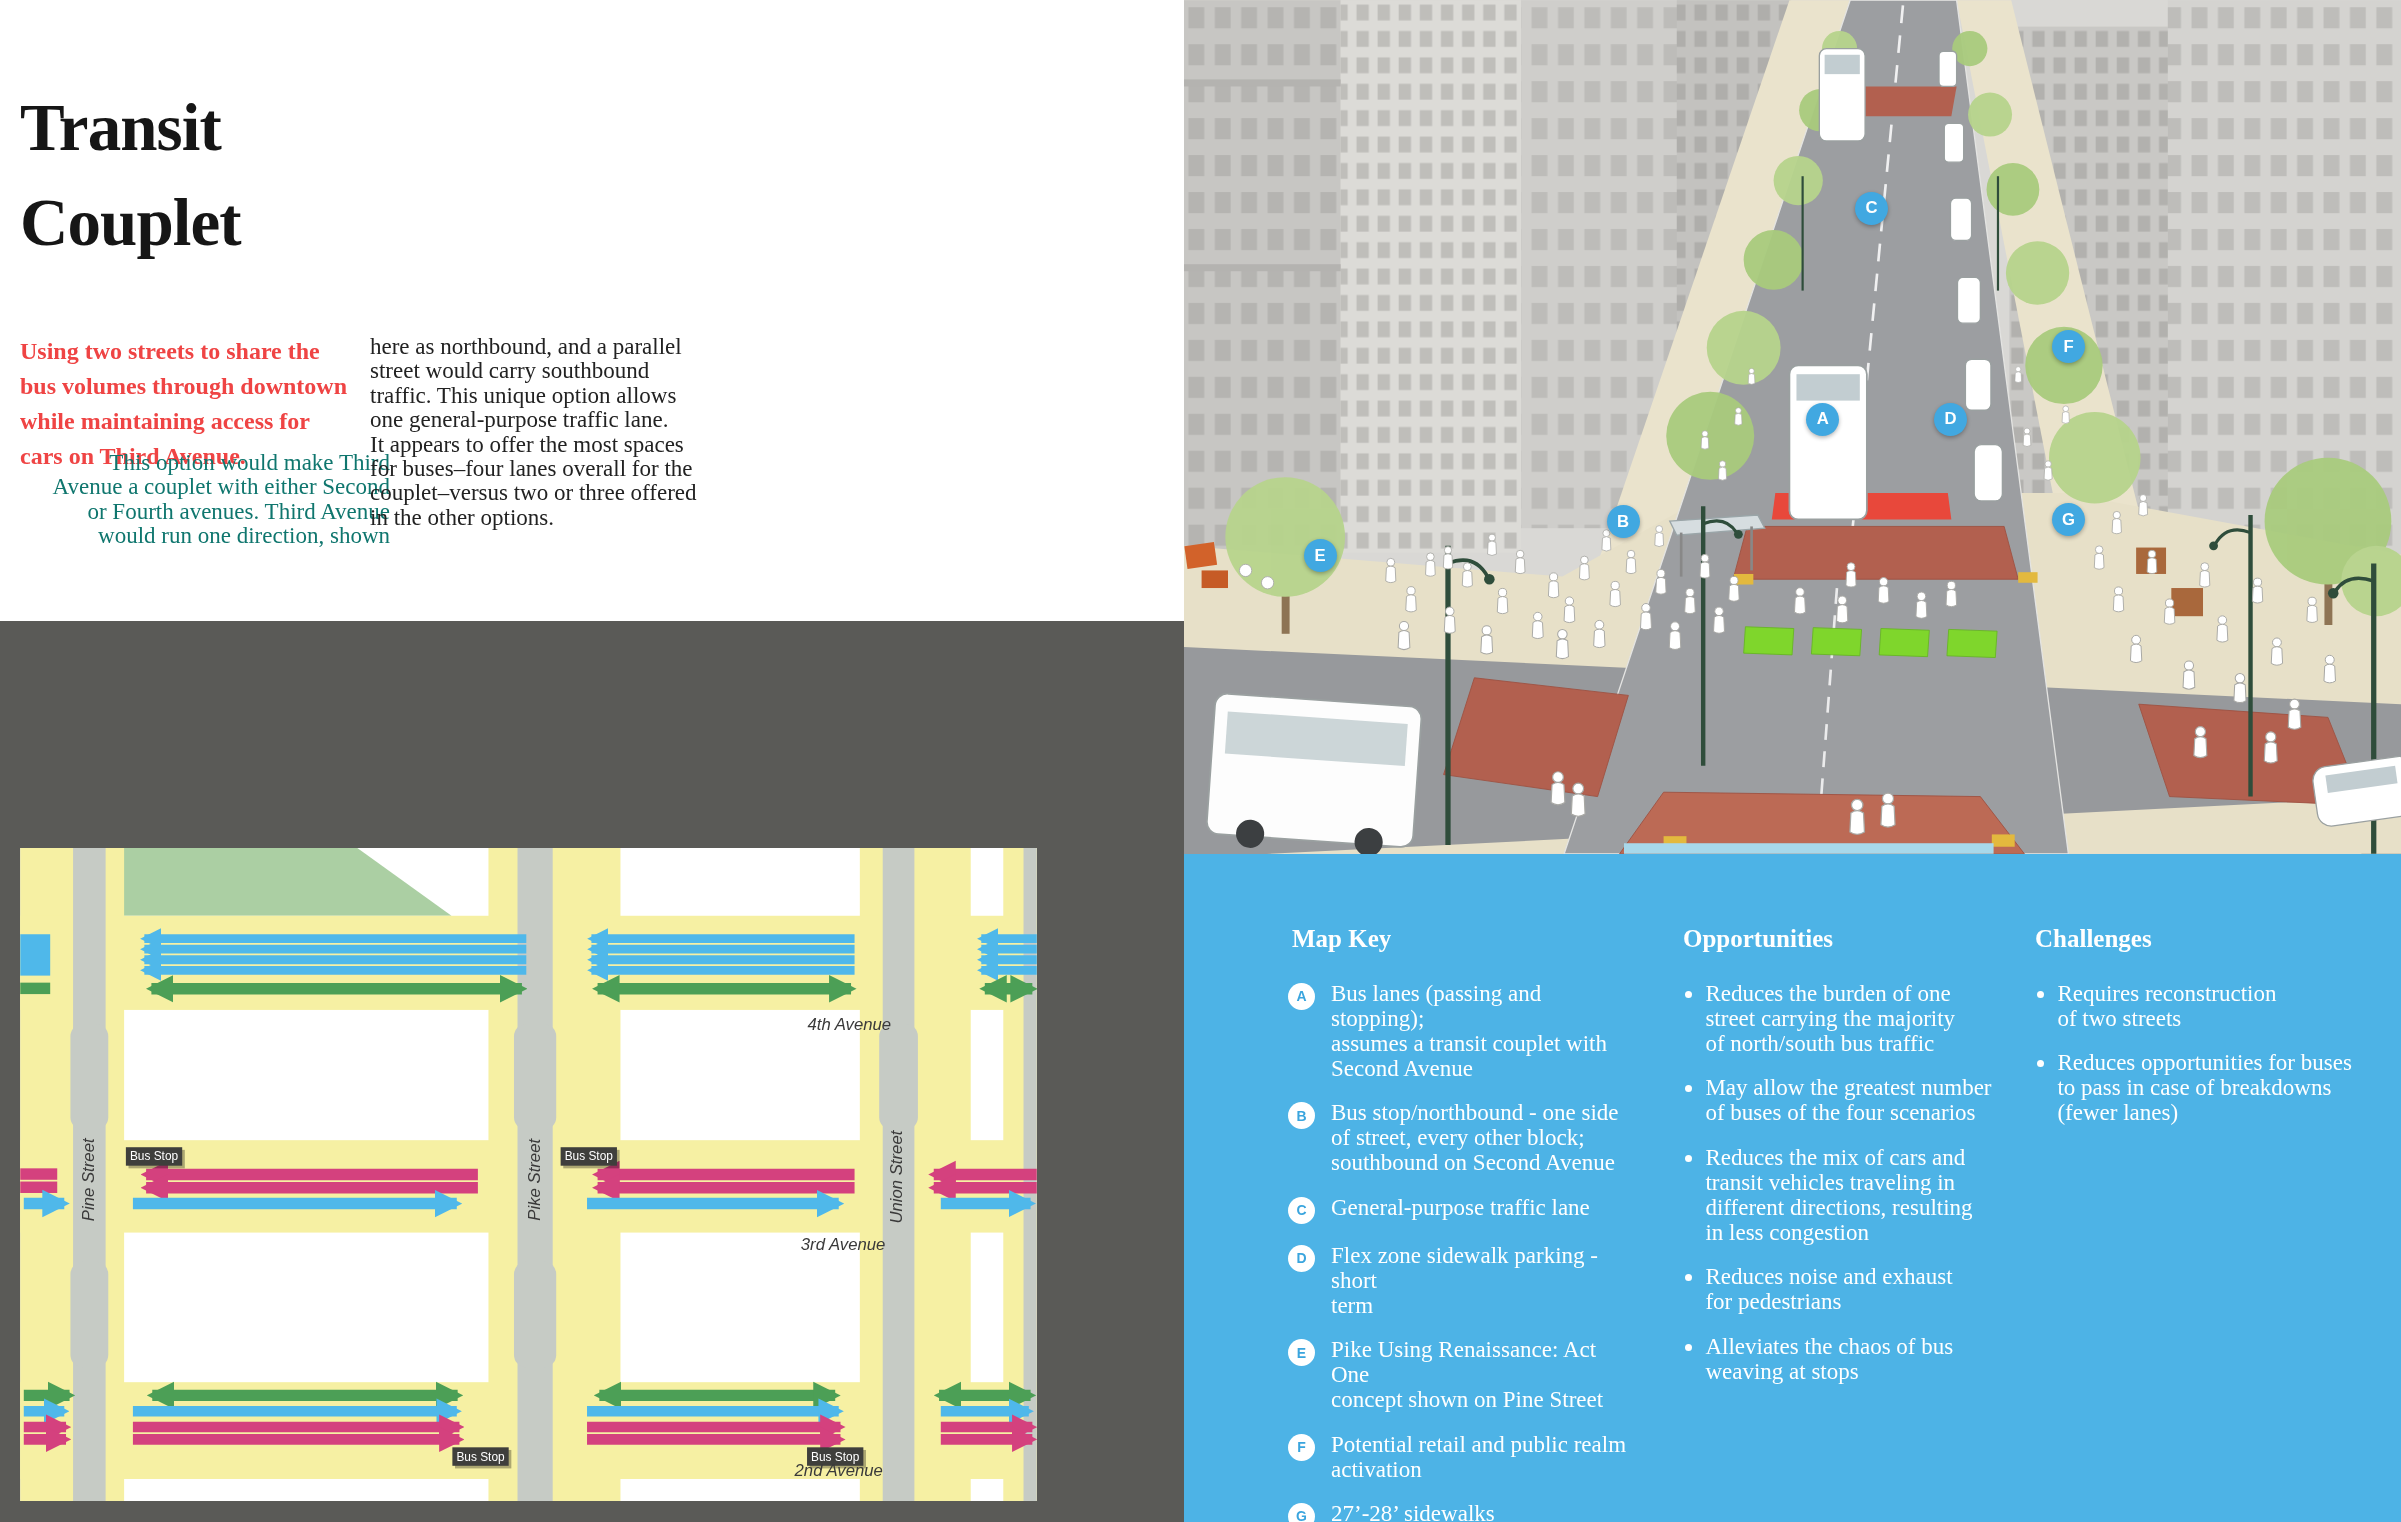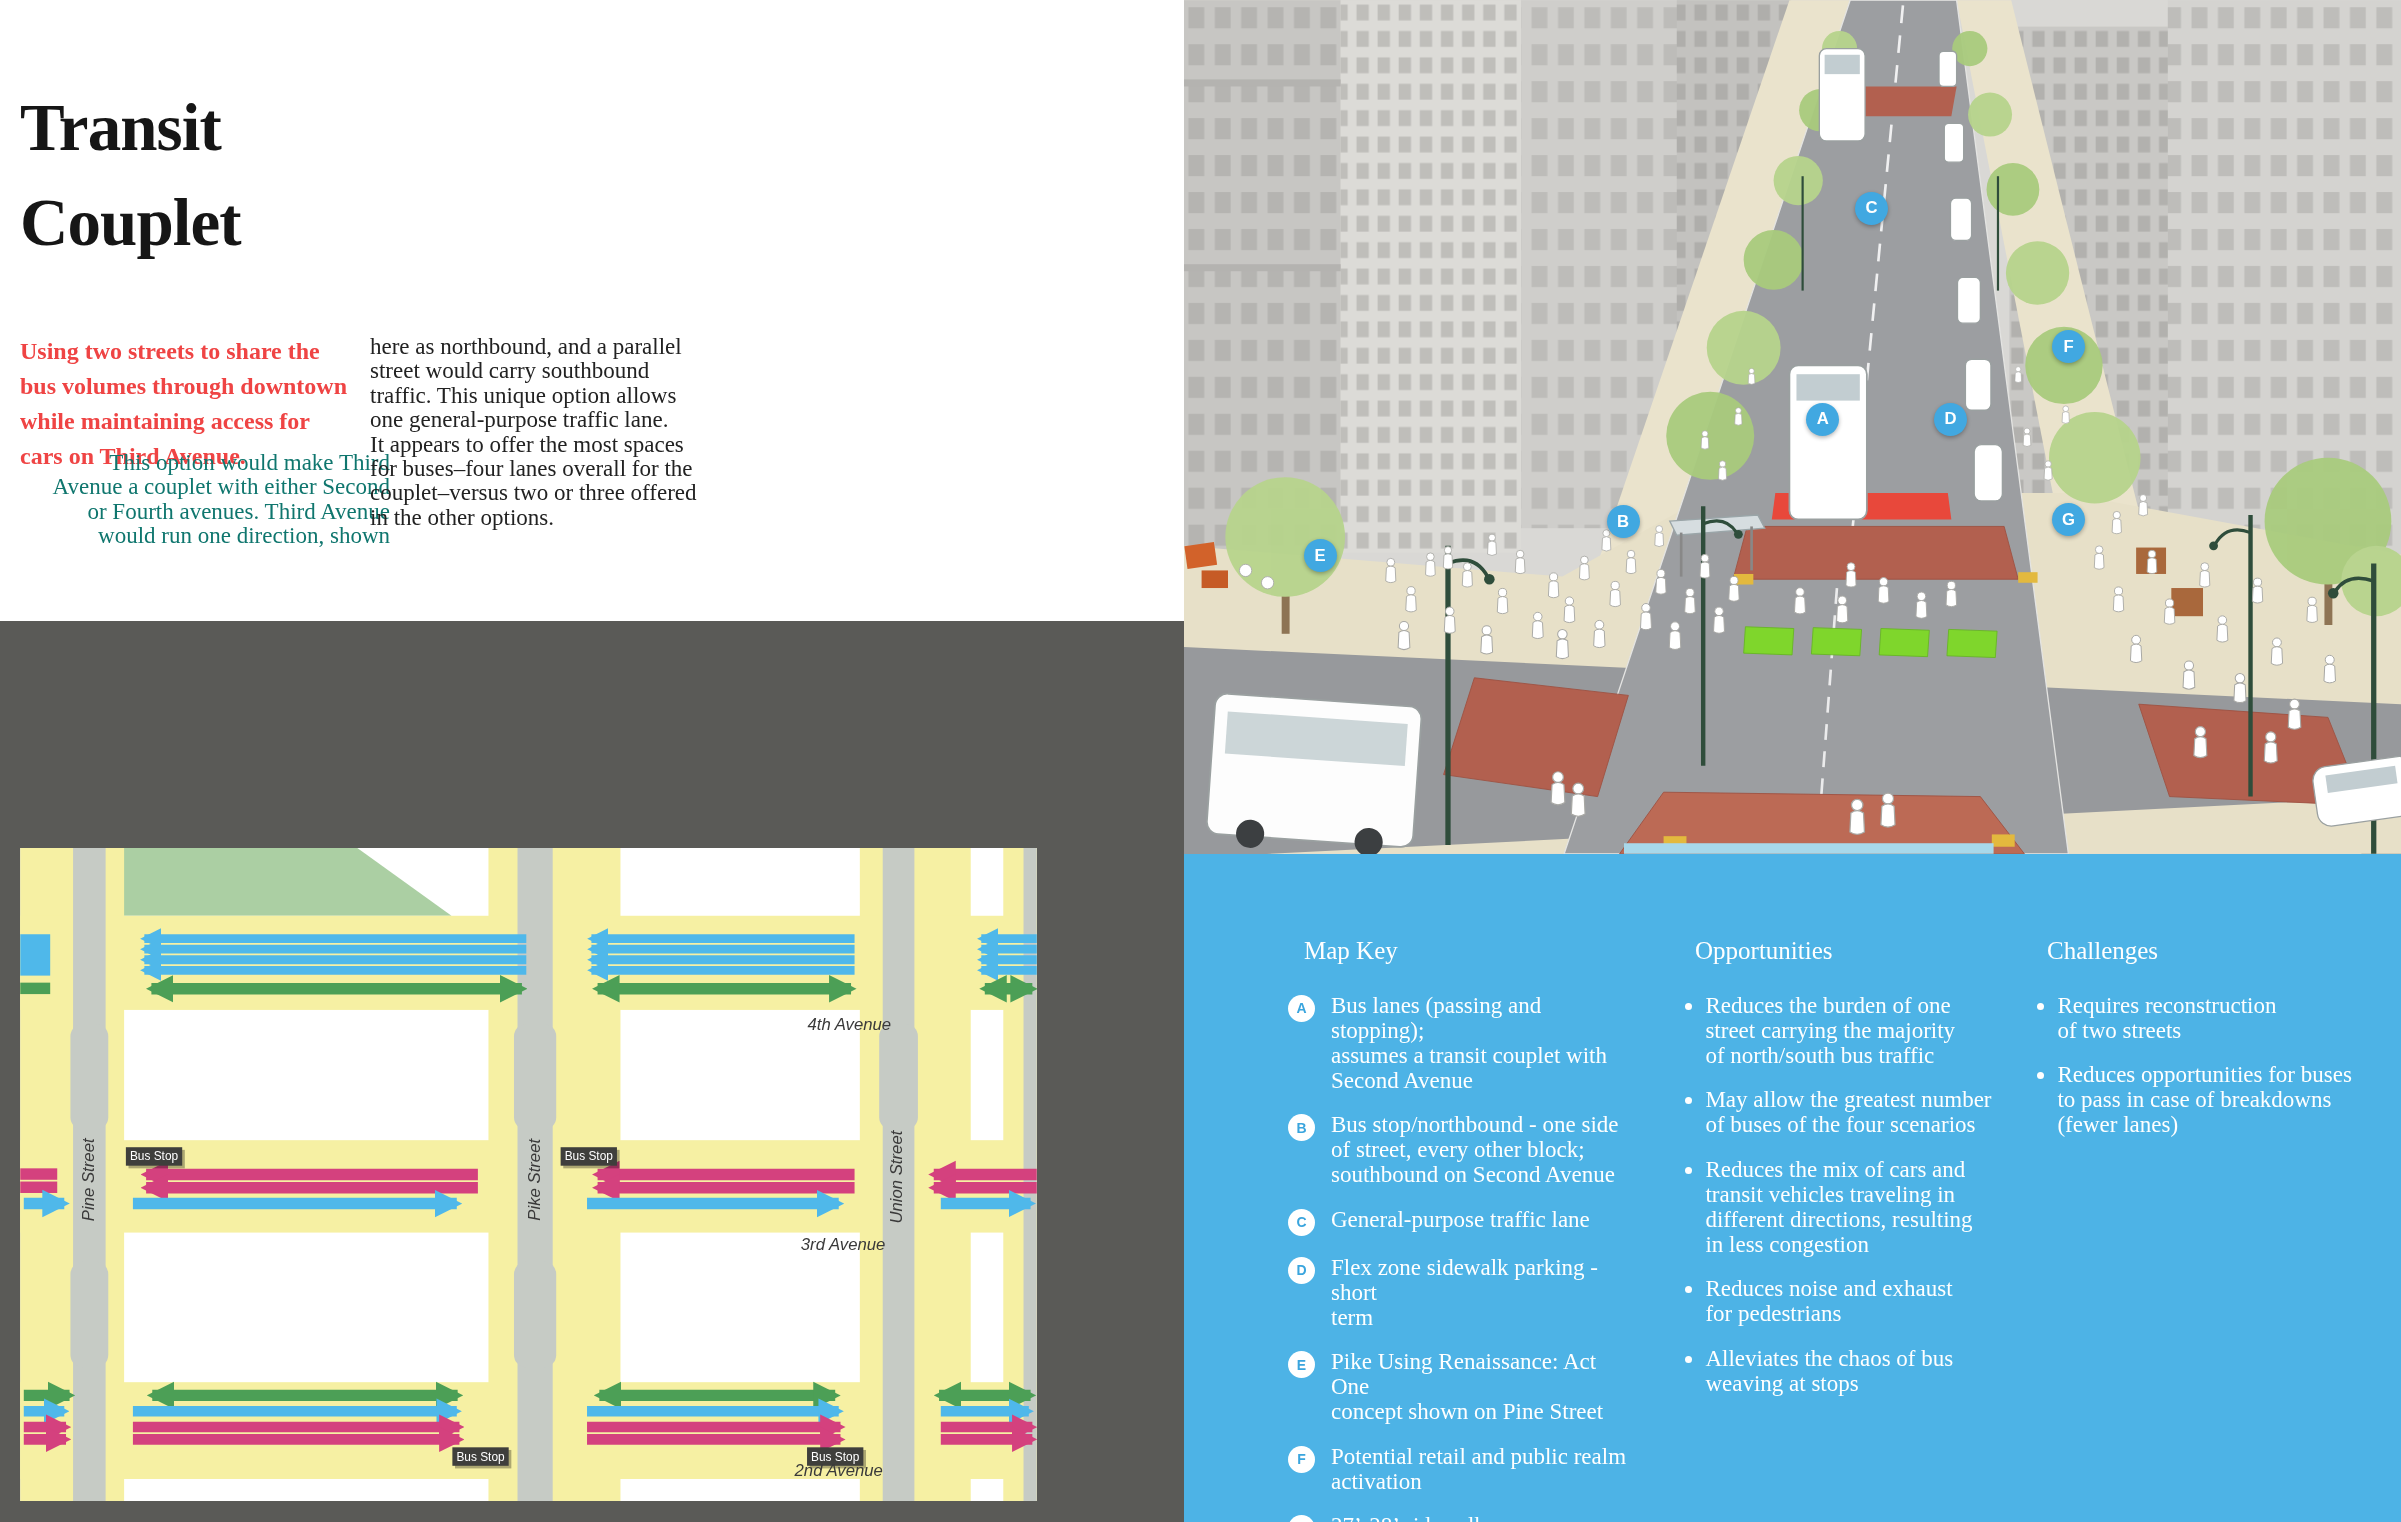--- a/index.html
+++ b/index.html
@@ -28,21 +28,21 @@
   
   .illu{position:absolute;left:1184px;top:0;width:1217px;height:854px;overflow:hidden;background:#d9d8d5;}
   .marker{position:absolute;width:33px;height:33px;margin:-16.7px 0 0 -16.7px;border-radius:50%;
     background:#41a8e1;color:#fff;display:flex;align-items:center;justify-content:center;
     font-family:"Liberation Sans",sans-serif;font-weight:bold;font-size:16.7px;
     box-shadow:0 1.8px 4.4px rgba(0,0,0,.3);}
 
   
   .sec-blue{position:absolute;left:1184px;top:854px;width:1217px;height:669px;background:#4db3e6;color:#fff;}
   .bp-col{position:absolute;top:67px;}
-  .bp-col h3{margin:16px;font-size:25px;font-weight:normal;color:#fff;font-family:"Liberation Serif",serif;}
+  .bp-col h3{margin:4px;font-size:25px;font-weight:bold;color:#fff;font-family:"Liberation Serif",serif;}
   .bp-col1{left:104px;width:352px;}
   .bp-col2{left:495px;width:352px;}
   .bp-col3{left:847px;width:352px;}
   .key-list{margin-top:28px;display:flex;flex-direction:column;gap:19.4px;}
   .key-item{display:flex;gap:16px;align-items:flex-start;}
   .key-circle{flex:0 0 27px;width:27px;height:27px;border-radius:50%;background:#fff;color:#3aa5de;
     display:flex;align-items:center;justify-content:center;
     font-family:"Liberation Sans",sans-serif;font-weight:bold;font-size:14px;margin-top:1.8px;}
   .key-text{font-size:23px;line-height:25px;}
   .bullets{margin:28px 0 0 0;padding-left:26.4px;list-style:disc;}

